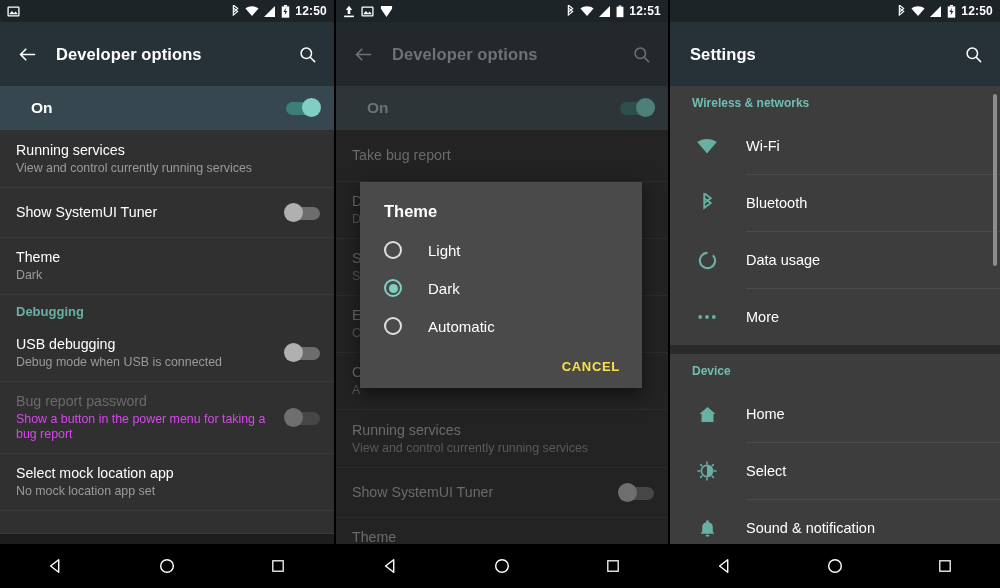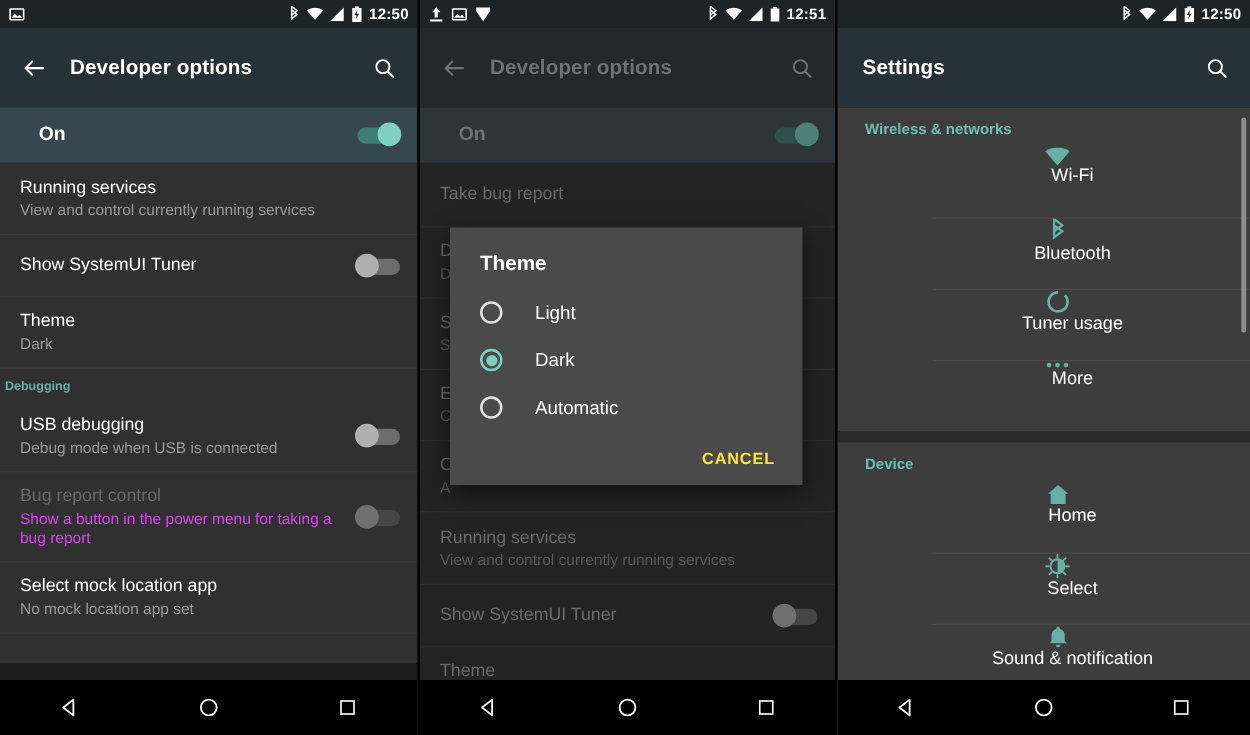--- a/index.html
+++ b/index.html
@@ -58,39 +58,39 @@
   .row .txt { flex: 1; padding-right: 8px; }
   .row .t1 { color: #ffffff; font-size: 14.2px; line-height: 17px; }
   .row .t2 { color: #9a9a9a; font-size: 12.4px; line-height: 15px; margin-top: 2px; }
   .row.disabled .t1 { color: #6a6a6a; }
   .row.disabled .t2 { color: #d946ef; }
   .row.dim { background: #232323; border-bottom-color: #2c2c2c; }
   .row.dim .t1 { color: #6b6b6b; }
   .row.dim .t2 { color: #5a5a5a; }
 
   .section {
-    background: #303030; padding: 9px 14px 6px 4px; color: #68b0a4;
-    font-size: 10px; font-weight: bold;
+    background: #303030; padding: 9px 14px 6px 16px; color: #68b0a4;
+    font-size: 13px; font-weight: bold;
   }
 
   
   .tgl { width: 34px; height: 14px; position: relative; flex: none; cursor: pointer; }
   .tgl .track { position: absolute; top: 1px; left: 0; width: 34px; height: 13px; border-radius: 7px; background: #6d6d6d; }
   .tgl .knob { position: absolute; top: -3px; left: -2px; width: 19px; height: 19px; border-radius: 50%; background: #b0b0b0; }
   .tgl.on .track { background: #3e7e78; }
   .tgl.on .knob { left: 16px; background: #7fcfc5; }
   .tgl.dim .track { background: #464646; }
   .tgl.dim .knob { background: #6f6f6f; }
   .tgl.on.dim .track { background: #2e4f4b; }
   .tgl.on.dim .knob { background: #4e7f79; }
 
   
   .set-list { background: #3d3d3d; position: relative; height: 518px; }
   .set-head { color: #6fbfb0; font-size: 12px; font-weight: bold; padding: 10px 0 8px 22px; }
-  .set-row { display: flex; align-items: center; height: 56px; padding-left: 22px; position: relative; flex-direction: column; }
+  .set-row { display: flex; align-items: center; height: 56px; padding-left: 22px; position: relative; }
   .set-row .ic { width: 30px; display: flex; align-items: center; justify-content: center; flex: none; }
   .set-row .lbl { color: #ffffff; font-size: 14.5px; margin-left: 24px; }
   .set-div { height: 1px; background: #4b4b4b; margin-left: 76px; }
   .set-gap { height: 9px; background: #2a2a2a; }
   .scrollbar { position: absolute; right: 3px; width: 4px; background: #8d8d8d; border-radius: 2px; }
 
   
   .navbar {
     position: absolute; bottom: 0; left: 0; right: 0; height: 44px; background: #000;
     display: flex; align-items: center; justify-content: space-around; z-index: 6;
@@ -212,21 +212,21 @@
           <div class="t2">Debug mode when USB is connected</div>
         </div>
         <span class="tgl">
             <span class="track"></span>
             <span class="knob"></span>
           </span>
       </div>
 
       <div class="row disabled" style="min-height:62px">
         <div class="txt">
-          <div class="t1">Bug report control</div>
+          <div class="t1">Bug report password</div>
           <div class="t2">Show a button in the power menu for taking a bug report</div>
         </div>
         <span class="tgl dim">
             <span class="track"></span>
             <span class="knob"></span>
           </span>
       </div>
 
       <div class="row" style="min-height:54px">
         <div class="txt">
@@ -483,21 +483,21 @@
         <span class="lbl">Bluetooth</span>
       </div>
       <div class="set-div"></div>
 
       <div class="set-row">
         <span class="ic">
             <svg width="19" height="19" viewBox="0 0 20 20">
               <path d="M10 2a8 8 0 1 0 5.7 2.4" fill="none" stroke="#68b0a4" stroke-width="2.2" stroke-linecap="butt"></path>
             </svg>
           </span>
-        <span class="lbl">Tuner usage</span>
+        <span class="lbl">Data usage</span>
       </div>
       <div class="set-div"></div>
 
       <div class="set-row">
         <span class="ic">
             <svg width="18" height="6" viewBox="0 0 18 6">
               <circle cx="2.2" cy="3" r="1.9" fill="#68b0a4"></circle>
               <circle cx="9" cy="3" r="1.9" fill="#68b0a4"></circle>
               <circle cx="15.8" cy="3" r="1.9" fill="#68b0a4"></circle>
             </svg>

